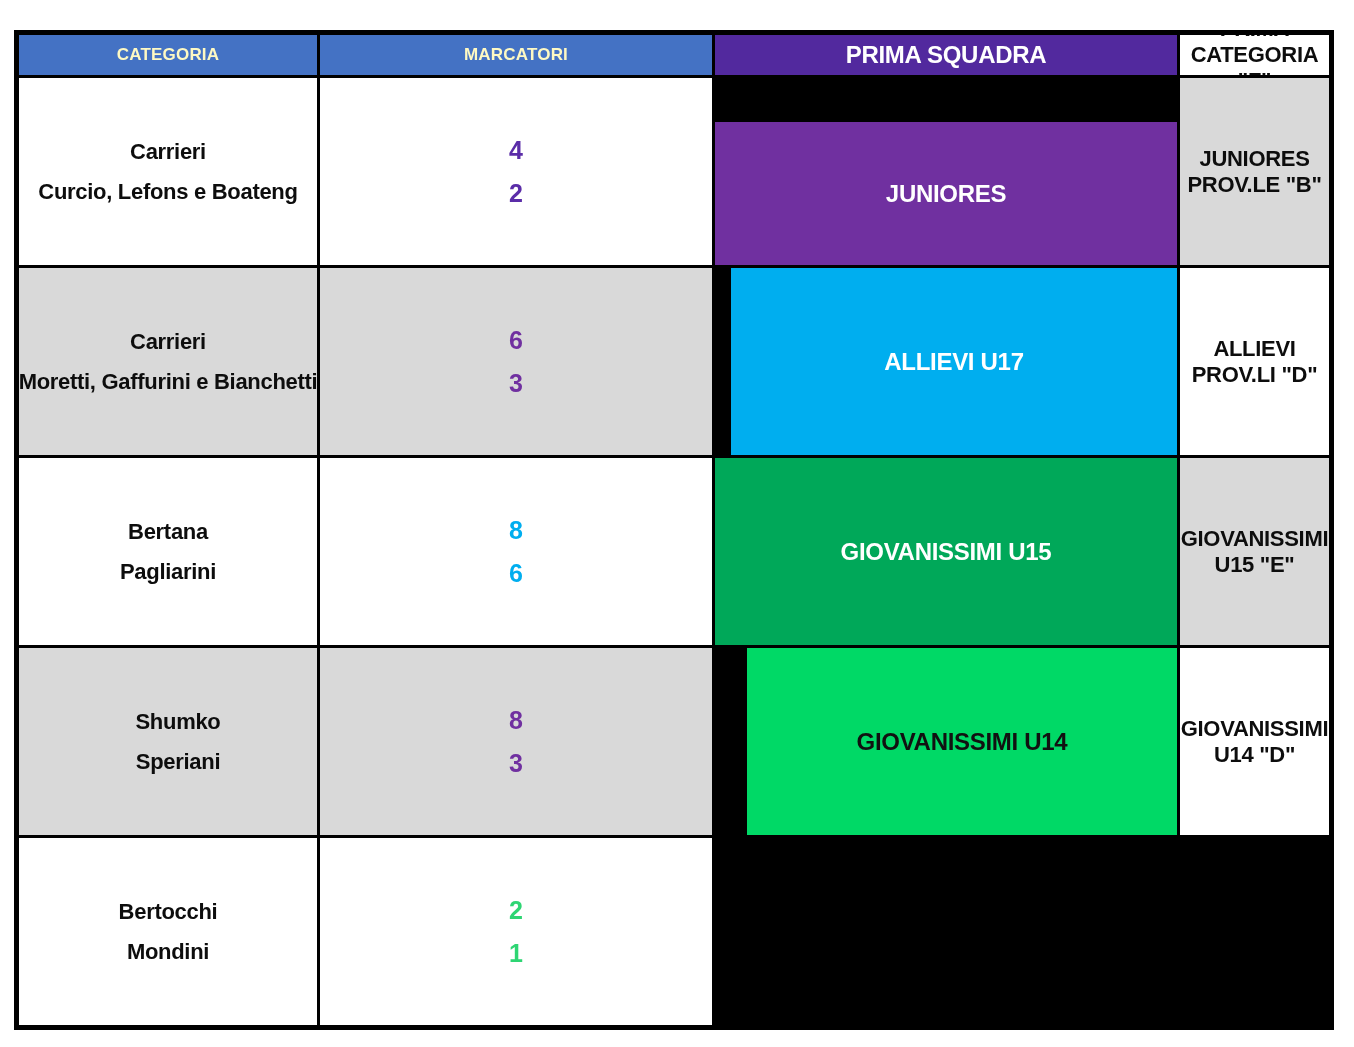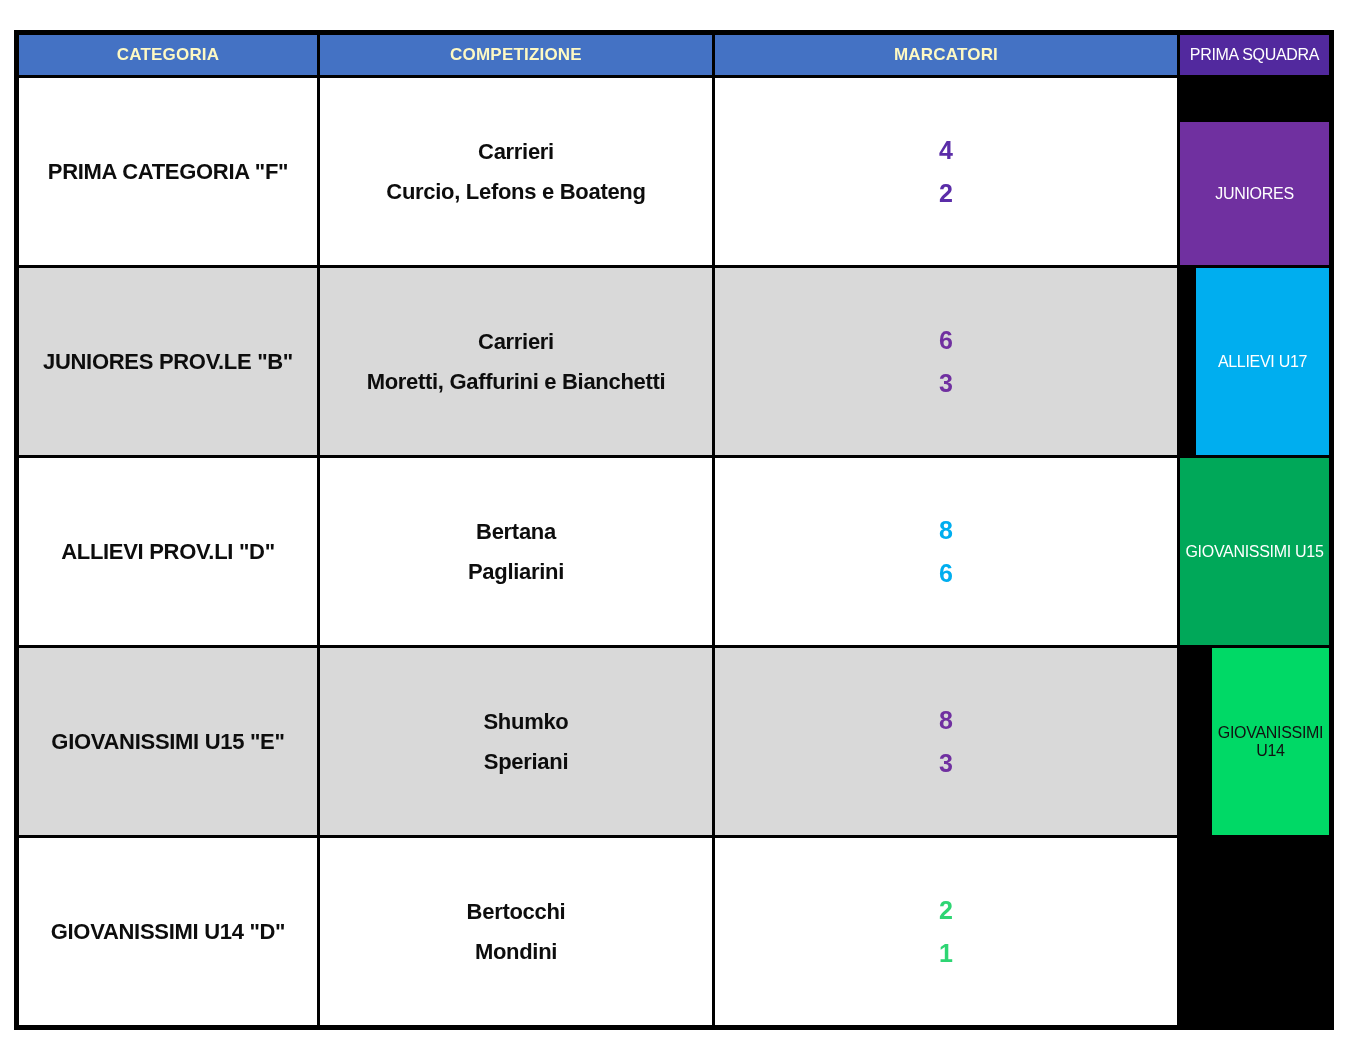--- a/index.html
+++ b/index.html
@@ -39,22 +39,22 @@
     text-align: center;
     overflow: hidden;
   }
   .hcell {
     font-size: 17px;
     font-weight: bold;
     color: #fef9c3;
     letter-spacing: 0.2px;
   }
   .cat {
-    font-size: 16px;
-    font-weight: normal;
+    font-size: 24px;
+    font-weight: bold;
     letter-spacing: -0.3px;
   }
   .comp {
     font-size: 22px;
     font-weight: bold;
     color: #0d0d0d;
     letter-spacing: -0.3px;
   }
   .marc {
     font-size: 22px;
@@ -70,21 +70,20 @@
   }
   .line { white-space: nowrap; }
 </style>
 </head>
 <body>
 
 <div class="page">
   <div class="tbl">
 
     <div class="cell hcell" style="background: rgb(68, 114, 196);">CATEGORIA</div>
-    <div class="cell hcell" style="background: rgb(68, 114, 196);">COMPETIZIONE</div>
     <div class="cell hcell" style="background: rgb(68, 114, 196);">MARCATORI</div>
 
     <div class="cell cat" style="background: rgb(82, 41, 158); color: rgb(255, 255, 255);">PRIMA SQUADRA</div>
     <div class="cell comp" style="background: rgb(255, 255, 255);">PRIMA CATEGORIA "F"</div>
     <div class="cell marc" style="background: rgb(255, 255, 255);">
       <div class="line">Carrieri</div>
       <div class="line">Curcio, Lefons e Boateng</div>
     </div>
     <div class="cell reti" style="background: rgb(255, 255, 255); color: rgb(91, 45, 168);">
       <div class="line">4</div>

